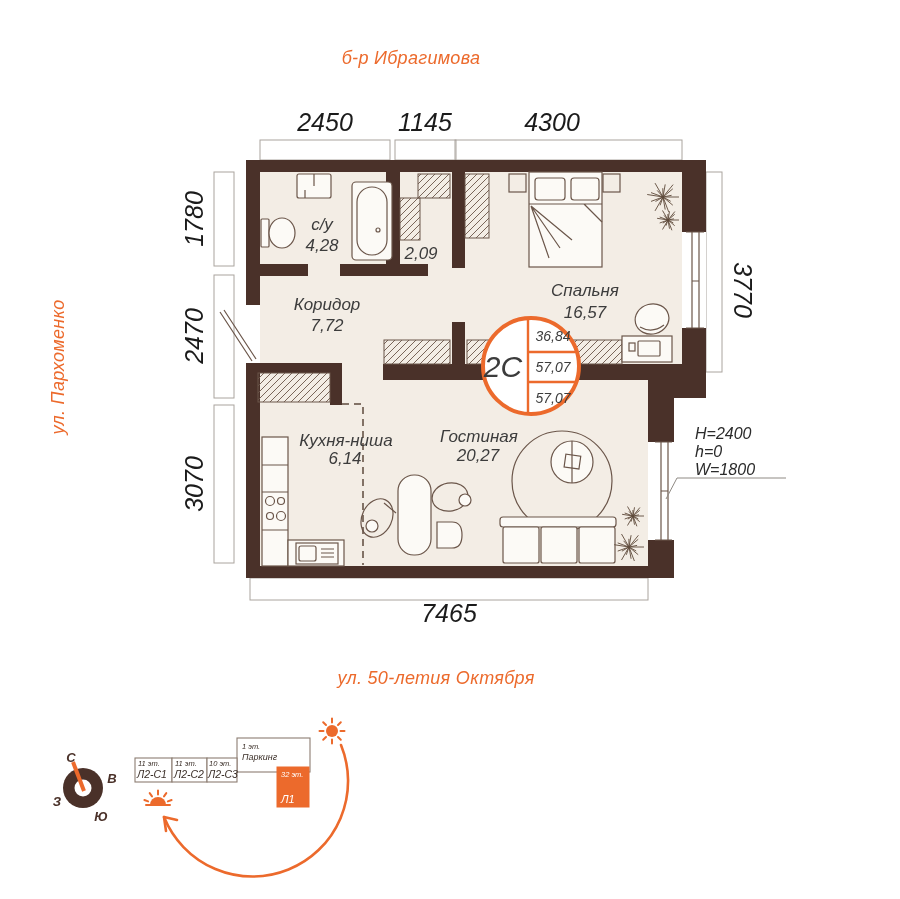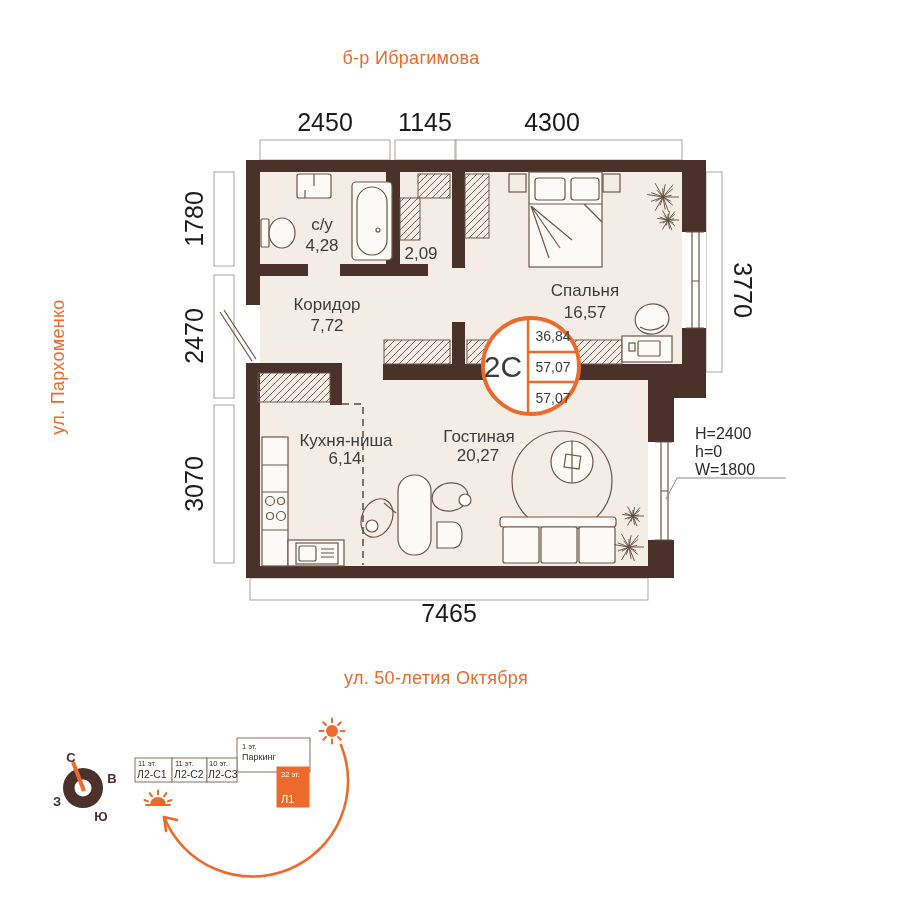--- a/index.html
+++ b/index.html
@@ -1,20 +1,20 @@
 <!DOCTYPE html>
 <html style="--wall: #4a3129; --floor: #f3ede5; --accent: #ec6a2c; --line: #6b564a;"><head>
 <meta charset="utf-8">
 <style>
   :root{
     --wall:#4a3129; --floor:#f3ede5; --accent:#ec6a2c; --line:#6b564a;
     --dim:#1b1b1b; --room:#3c3c3c; --gray:#aaa49e; --schemeb:#8c7d72;
   }
   html,body{margin:0;padding:0;background:#fff;}
-  .stage{position:relative;width:900px;height:899px;background:#fff;overflow:hidden;}
+  .stage{position:relative;width:900px;height:899px;background:#fff;overflow:hidden;font-style:italic;}
   svg{position:absolute;left:0;top:0;}
   svg text{font-family:"Liberation Sans","DejaVu Sans",sans-serif;}
   .street{fill:var(--accent);font-size:18px;letter-spacing:.3px;}
   .dim{fill:var(--dim);font-size:25px;}
   .room-label{fill:var(--room);font-size:17px;}
   .note{fill:#2b2b2b;font-size:16px;}
   .badge-code{fill:var(--room);font-size:30px;}
   .badge-val{fill:var(--room);font-size:14px;}
   .compass-letter{fill:var(--wall);font-size:13px;font-weight:bold;}
   .s-small{fill:#3b2f28;font-size:7.5px;}

